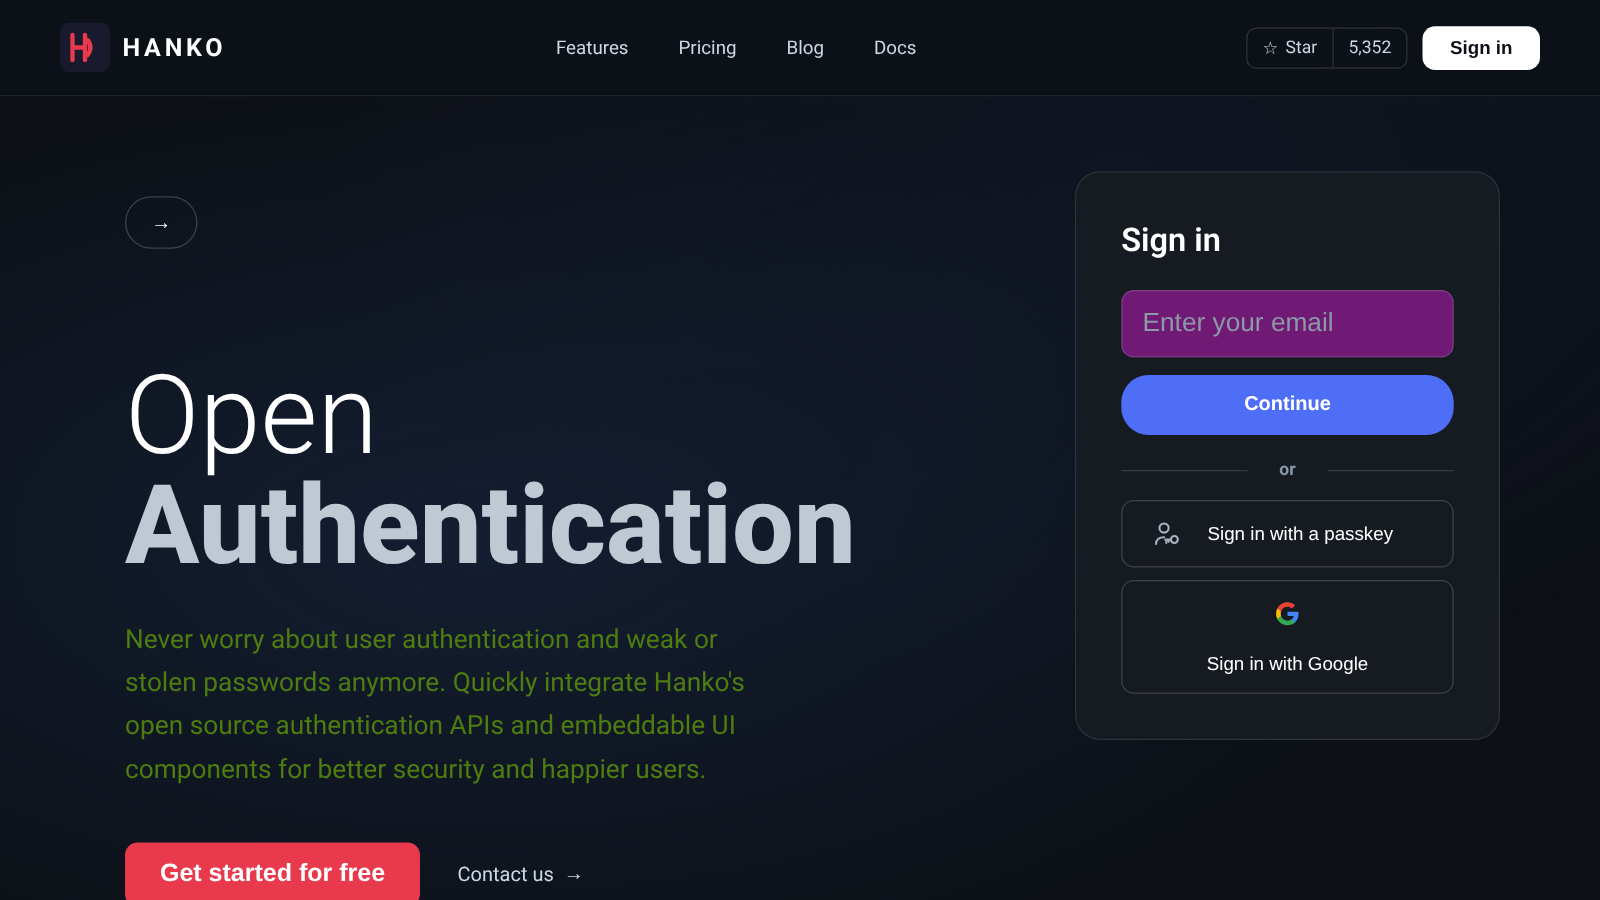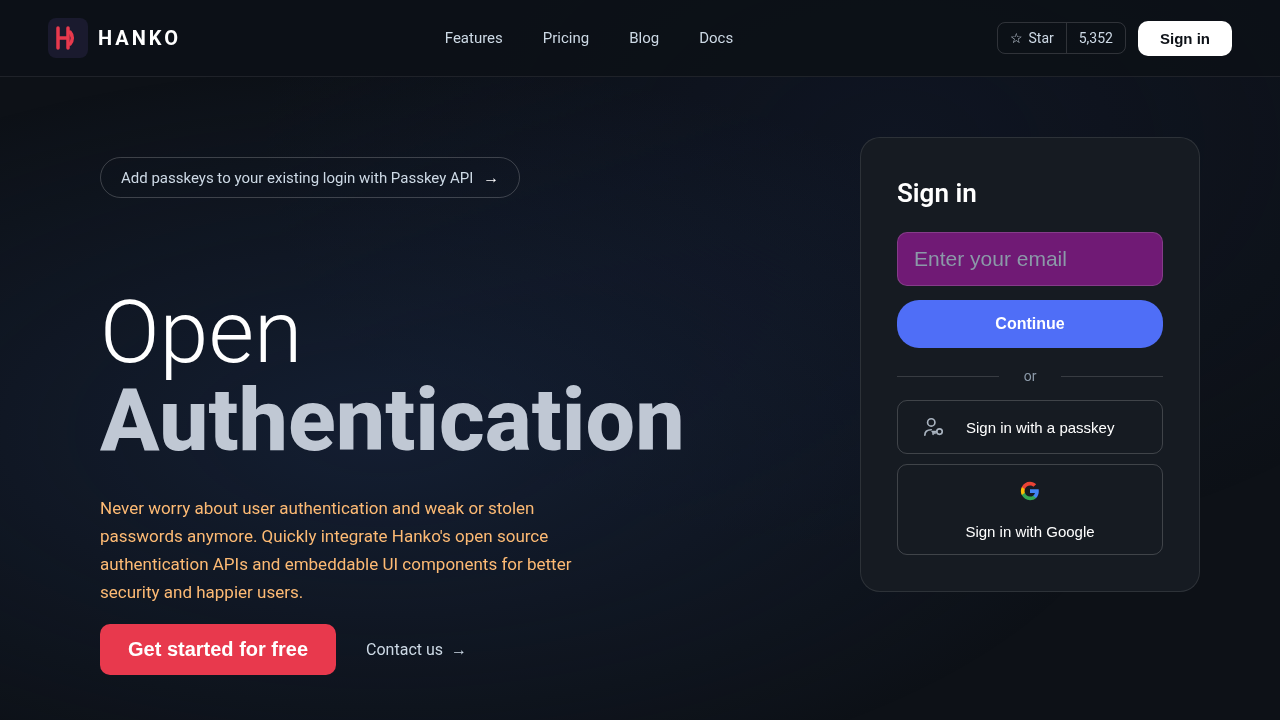--- a/index.html
+++ b/index.html
@@ -147,25 +147,25 @@
       color: #ffffff;
       font-weight: 300;
     }
 
     .hero-title-bold {
       color: #c0c8d4;
       font-weight: 800;
     }
 
     .hero-desc {
-      color: #fdba74;
-      font-size: 17px;
+      color: #4d7c0f;
+      font-size: 21px;
       line-height: 1.65;
       max-width: 520px;
-      margin-bottom: 18px;
+      margin-bottom: 40px;
     }
 
     .hero-actions {
       display: flex;
       align-items: center;
       gap: 30px;
     }
 
     .get-started-btn {
       background: #e8394d;
@@ -231,20 +231,21 @@
       font-weight: 600;
       cursor: pointer;
       margin-bottom: 20px;
     }
 
     .divider {
       display: flex;
       align-items: center;
       gap: 25px;
       margin-bottom: 16px;
+      font-weight: bold;
     }
 
     .divider-line {
       flex: 1;
       height: 1px;
       background: rgba(255,255,255,0.15);
     }
 
     .divider-text {
       color: #8b99a8;
@@ -343,21 +344,20 @@
     <button class="signin-btn">Sign in</button>
   </div>
 </nav>
 
 <div class="main">
 
   <div class="hero">
 
     <div class="banner-wrapper">
       <div class="banner">
-        <span class="banner-text">Add passkeys to your existing login with Passkey API</span>
         <span class="banner-arrow">→</span>
       </div>
     </div>
 
     <h1 class="hero-title">
       <span class="hero-title-light">Open</span><br>
       <span class="hero-title-bold">Authentication</span>
     </h1>
 
     <p class="hero-desc">Never worry about user authentication and weak or stolen passwords anymore. Quickly integrate Hanko's open source authentication APIs and embeddable UI components for better security and happier users.</p>

